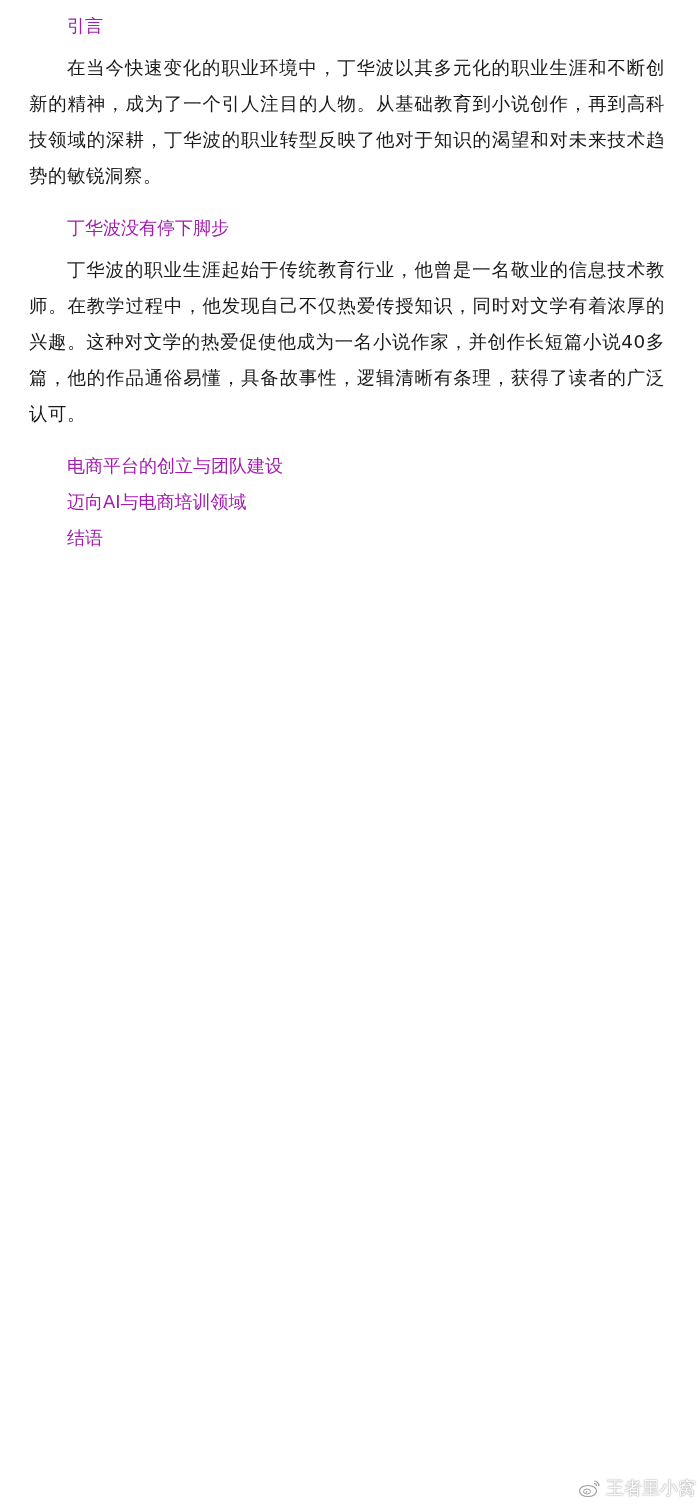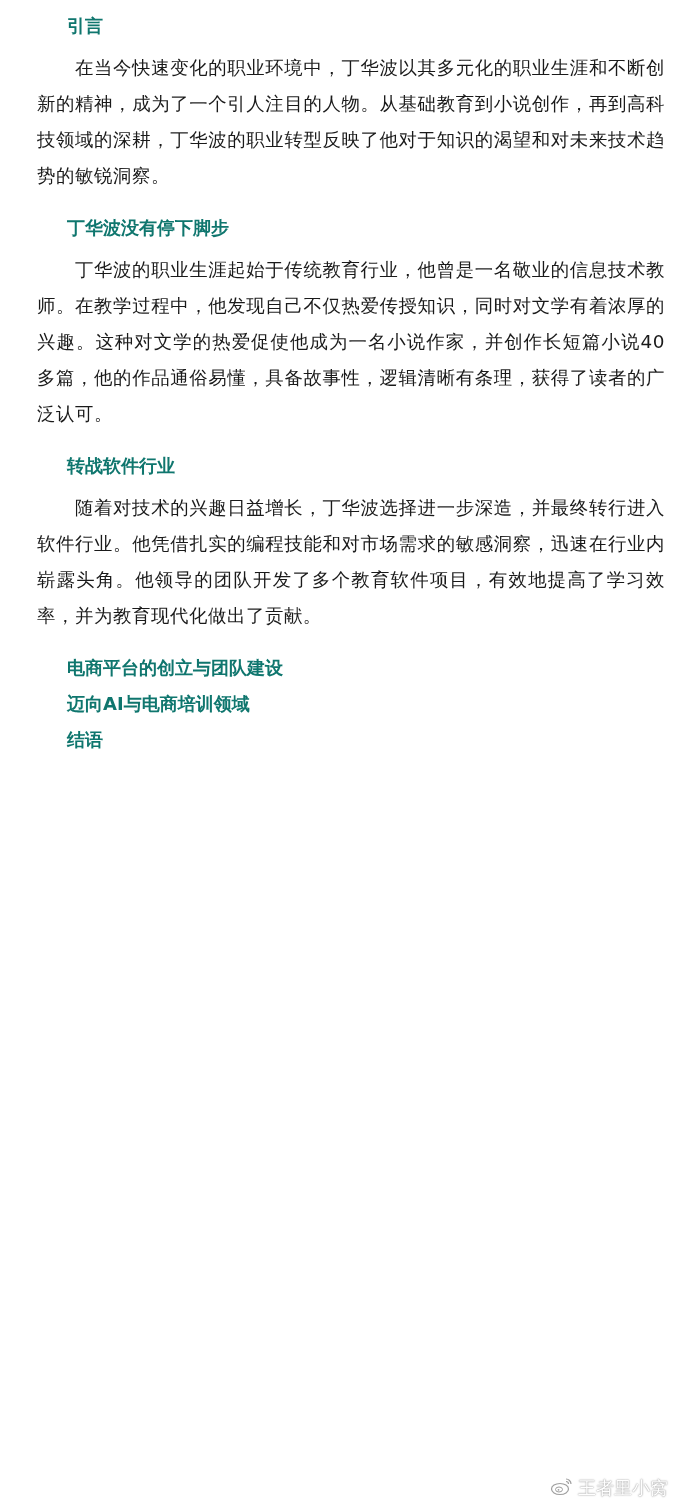--- a/index.html
+++ b/index.html
@@ -22,38 +22,39 @@
       width: 636px;
     }
     .section {
       margin: 0 0 0 0;
     }
     .heading {
       font-size: 18px;
       line-height: 24px;
       padding-left: 38px;
       margin: 0 0 12px 0;
-      font-weight: bold;
+      font-weight: normal;
       letter-spacing: 0px;
-      color: #0f766e;
+      color: #a21caf;
     }
     .para {
       font-size: 18.4px;
       line-height: 36px;
       text-indent: 38px;
-      margin: 0 0 22px 8px;
+      margin: 0 0 22px 0;
       text-align: justify;
       word-break: break-all;
       letter-spacing: 0.6px;
     }
     .watermark {
       position: absolute;
-      right: 32px;
+      right: 4px;
       bottom: 10px;
       display: flex;
+      align-items: center;
       gap: 4px;
       color: #ffffff;
       font-size: 18px;
       text-shadow: 0 0 1px #9a9a9a, 0 0 2px #9a9a9a;
       opacity: 0.95;
     }
     .weibo-icon {
       width: 24px;
       height: 20px;
     }
@@ -62,24 +63,20 @@
 <body>
 
 <div class="doc">
   <div class="section">
     <div class="heading">引言</div>
     <div class="para">在当今快速变化的职业环境中，丁华波以其多元化的职业生涯和不断创新的精神，成为了一个引人注目的人物。从基础教育到小说创作，再到高科技领域的深耕，丁华波的职业转型反映了他对于知识的渴望和对未来技术趋势的敏锐洞察。</div>
   </div>
   <div class="section">
     <div class="heading">丁华波没有停下脚步</div>
     <div class="para">丁华波的职业生涯起始于传统教育行业，他曾是一名敬业的信息技术教师。在教学过程中，他发现自己不仅热爱传授知识，同时对文学有着浓厚的兴趣。这种对文学的热爱促使他成为一名小说作家，并创作长短篇小说40多篇，他的作品通俗易懂，具备故事性，逻辑清晰有条理，获得了读者的广泛认可。</div>
-  </div>
-  <div class="section">
-    <div class="heading">转战软件行业</div>
-    <div class="para">随着对技术的兴趣日益增长，丁华波选择进一步深造，并最终转行进入软件行业。他凭借扎实的编程技能和对市场需求的敏感洞察，迅速在行业内崭露头角。他领导的团队开发了多个教育软件项目，有效地提高了学习效率，并为教育现代化做出了贡献。</div>
   </div>
   <div class="section">
     <div class="heading">电商平台的创立与团队建设</div>
   </div>
   <div class="section">
   </div>
   <div class="section">
     <div class="heading">迈向AI与电商培训领域</div>
   </div>
   <div class="section">

